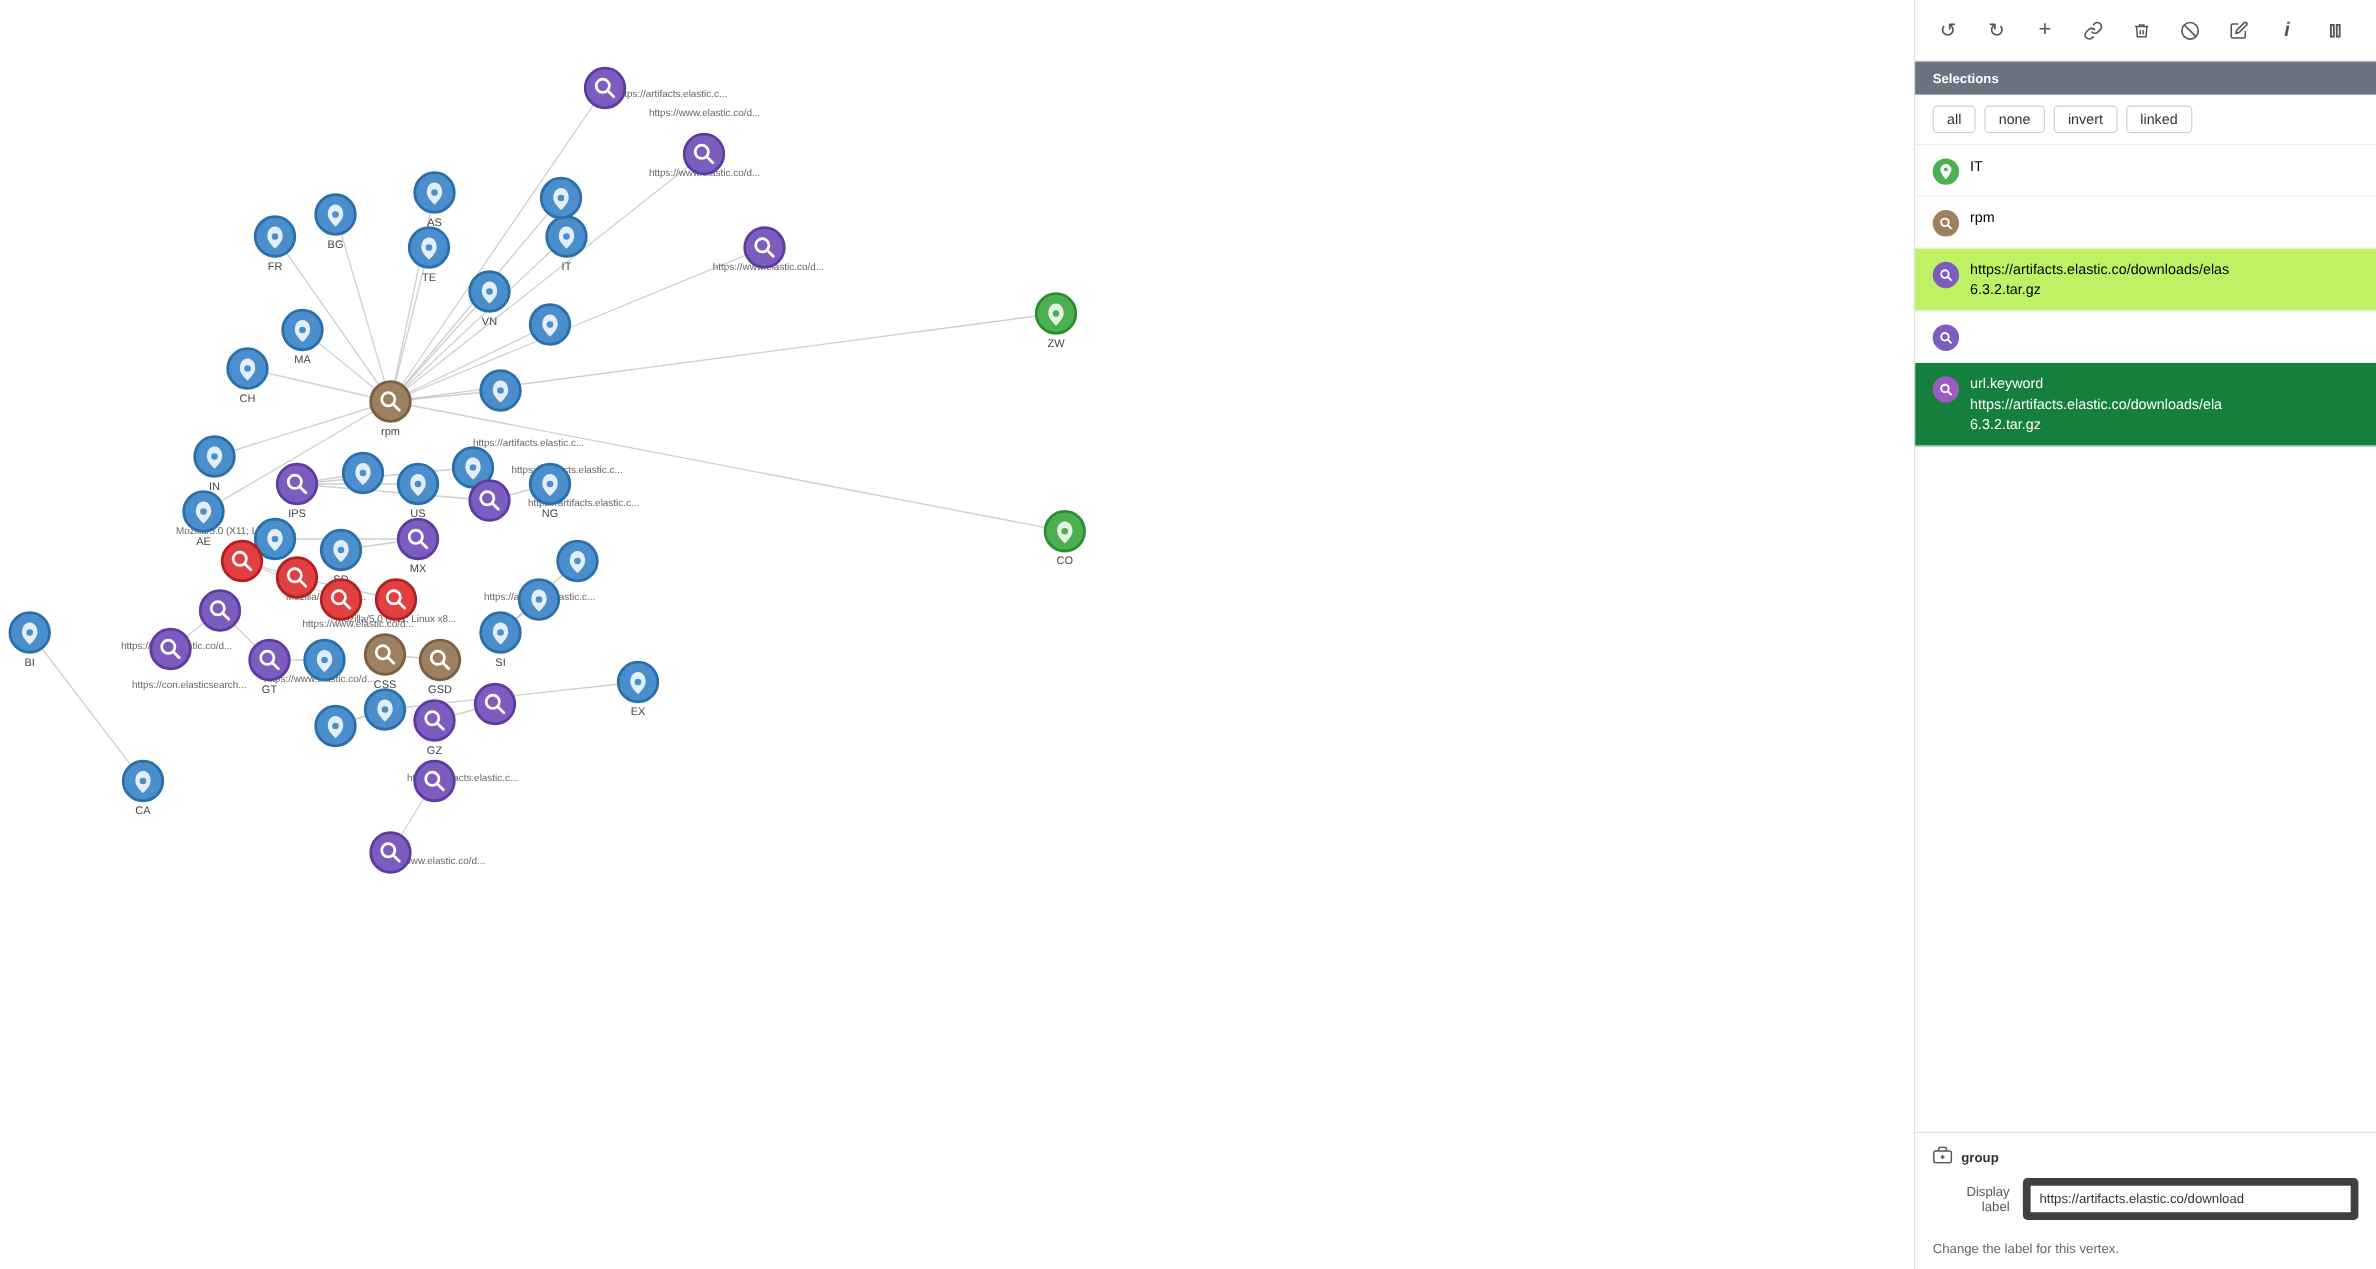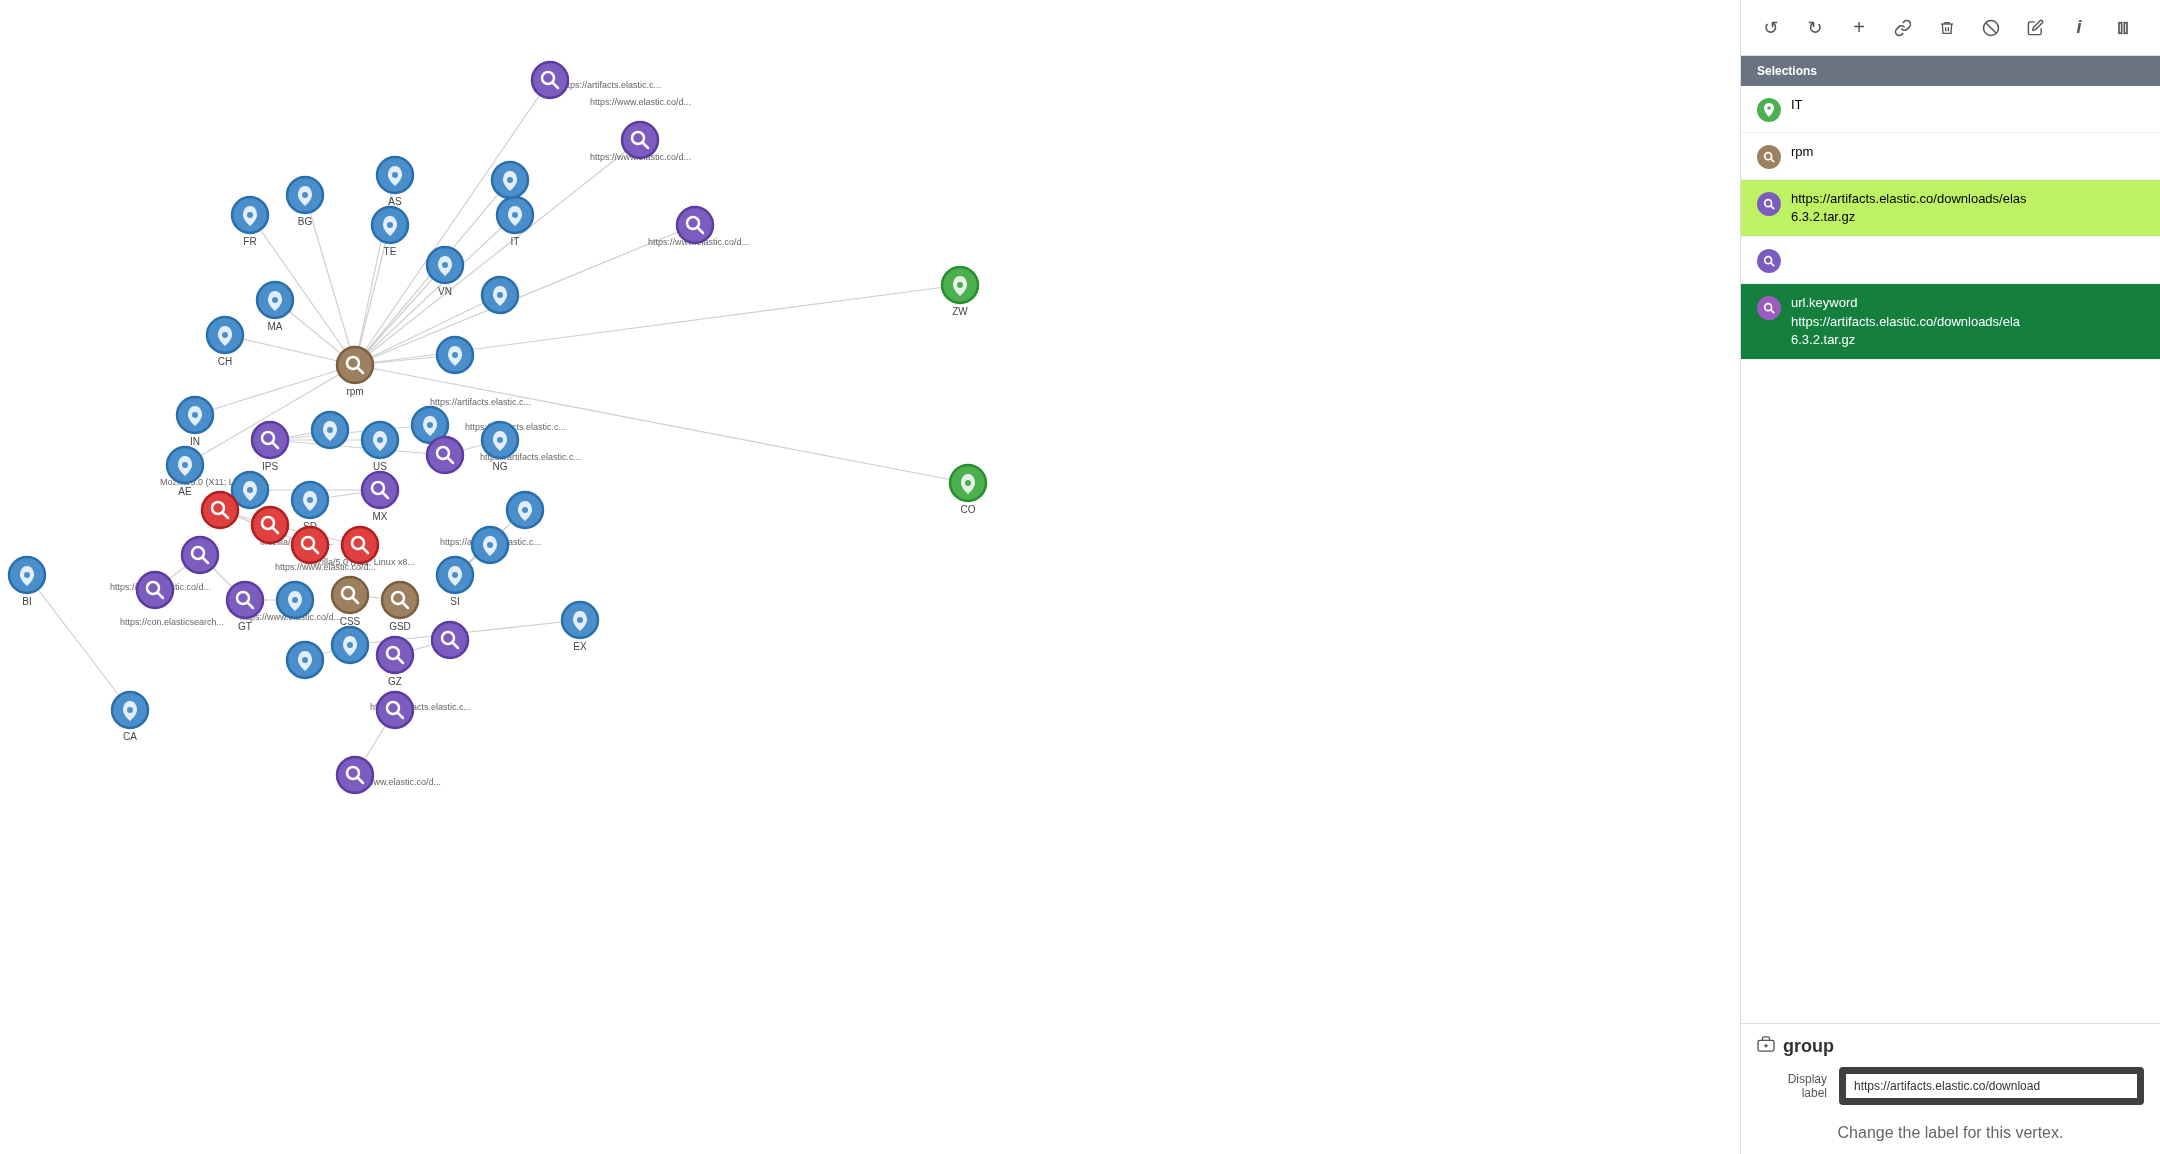--- a/index.html
+++ b/index.html
@@ -133,21 +133,21 @@
     #group-section {
       border-top: 1px solid #ddd;
       padding: 12px 16px;
     }
 
     .group-header {
       display: flex;
       align-items: center;
       gap: 8px;
       margin-bottom: 10px;
-      font-size: 18px;
+      font-size: 12px;
       font-weight: 600;
       color: #333;
     }
 
     .display-label-row {
       display: flex;
       align-items: center;
       gap: 12px;
       margin-bottom: 19px;
     }
@@ -163,23 +163,22 @@
     .display-label-input {
       flex: 1;
       border: 7px solid #404040;
       border-radius: 4px;
       padding: 5px 8px;
       font-size: 12px;
       color: #333;
     }
 
     .hint-text {
-      font-size: 16px;
+      font-size: 12px;
       color: #666;
-      text-align: center;
     }
   </style>
 </head>
 <body>
 
 <div id="graph-area">
   <svg id="graph-svg" width="1740" height="1154" style="position:absolute;top:0;left:0;">
 
     <g id="edges-layer">
         <line x1="355" y1="365" x2="250" y2="215" stroke="#bbb" stroke-width="1.2" opacity="0.7"></line>
@@ -560,20 +559,26 @@
           <rect x="6" y="4" width="4" height="16"></rect>
           <rect x="14" y="4" width="4" height="16"></rect>
         </svg>
     </button>
   </div>
 
   <div id="selections-header">
     <span>Selections</span>
   </div>
 
+  <div id="selection-controls">
+    <button class="sel-btn">all</button>
+    <button class="sel-btn">none</button>
+    <button class="sel-btn">invert</button>
+    <button class="sel-btn">linked</button>
+  </div>
 
   <div id="items-list">
 
     <div class="list-item">
       <div class="node-icon green">
         <svg width="12" height="14" viewBox="0 0 12 14" fill="white">
             <path d="M6 0C3.24 0 1 2.24 1 5c0 3.75 5 9 5 9s5-5.25 5-9c0-2.76-2.24-5-5-5zm0 6.75c-.97 0-1.75-.78-1.75-1.75S5.03 3.25 6 3.25s1.75.78 1.75 1.75S6.97 6.75 6 6.75z"></path>
           </svg>
       </div>
       <span class="item-text">IT</span>

